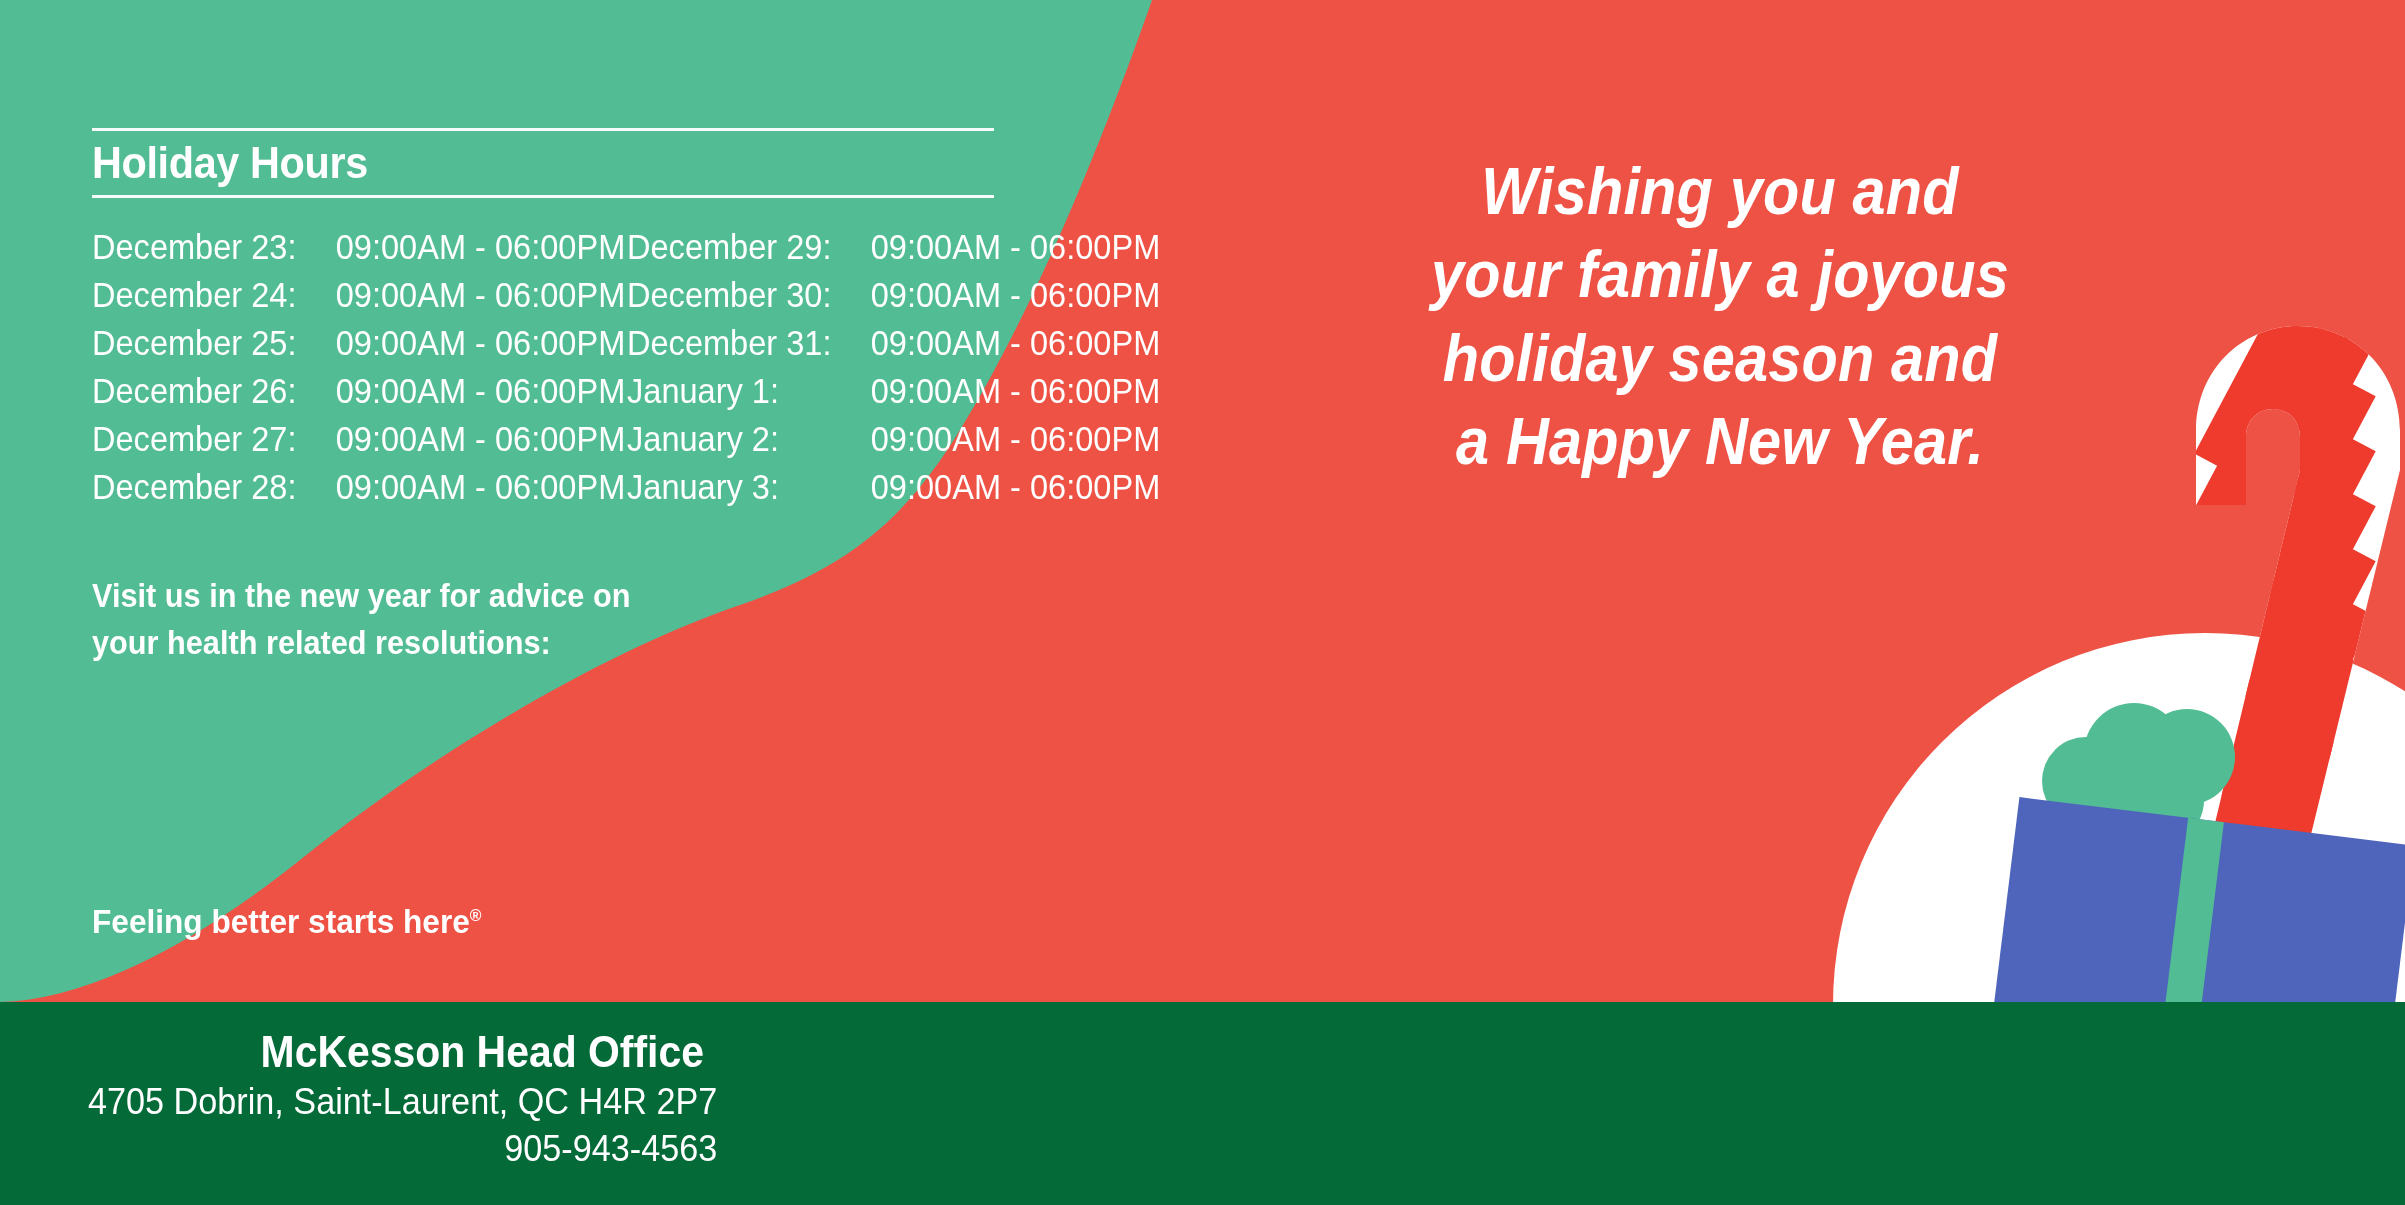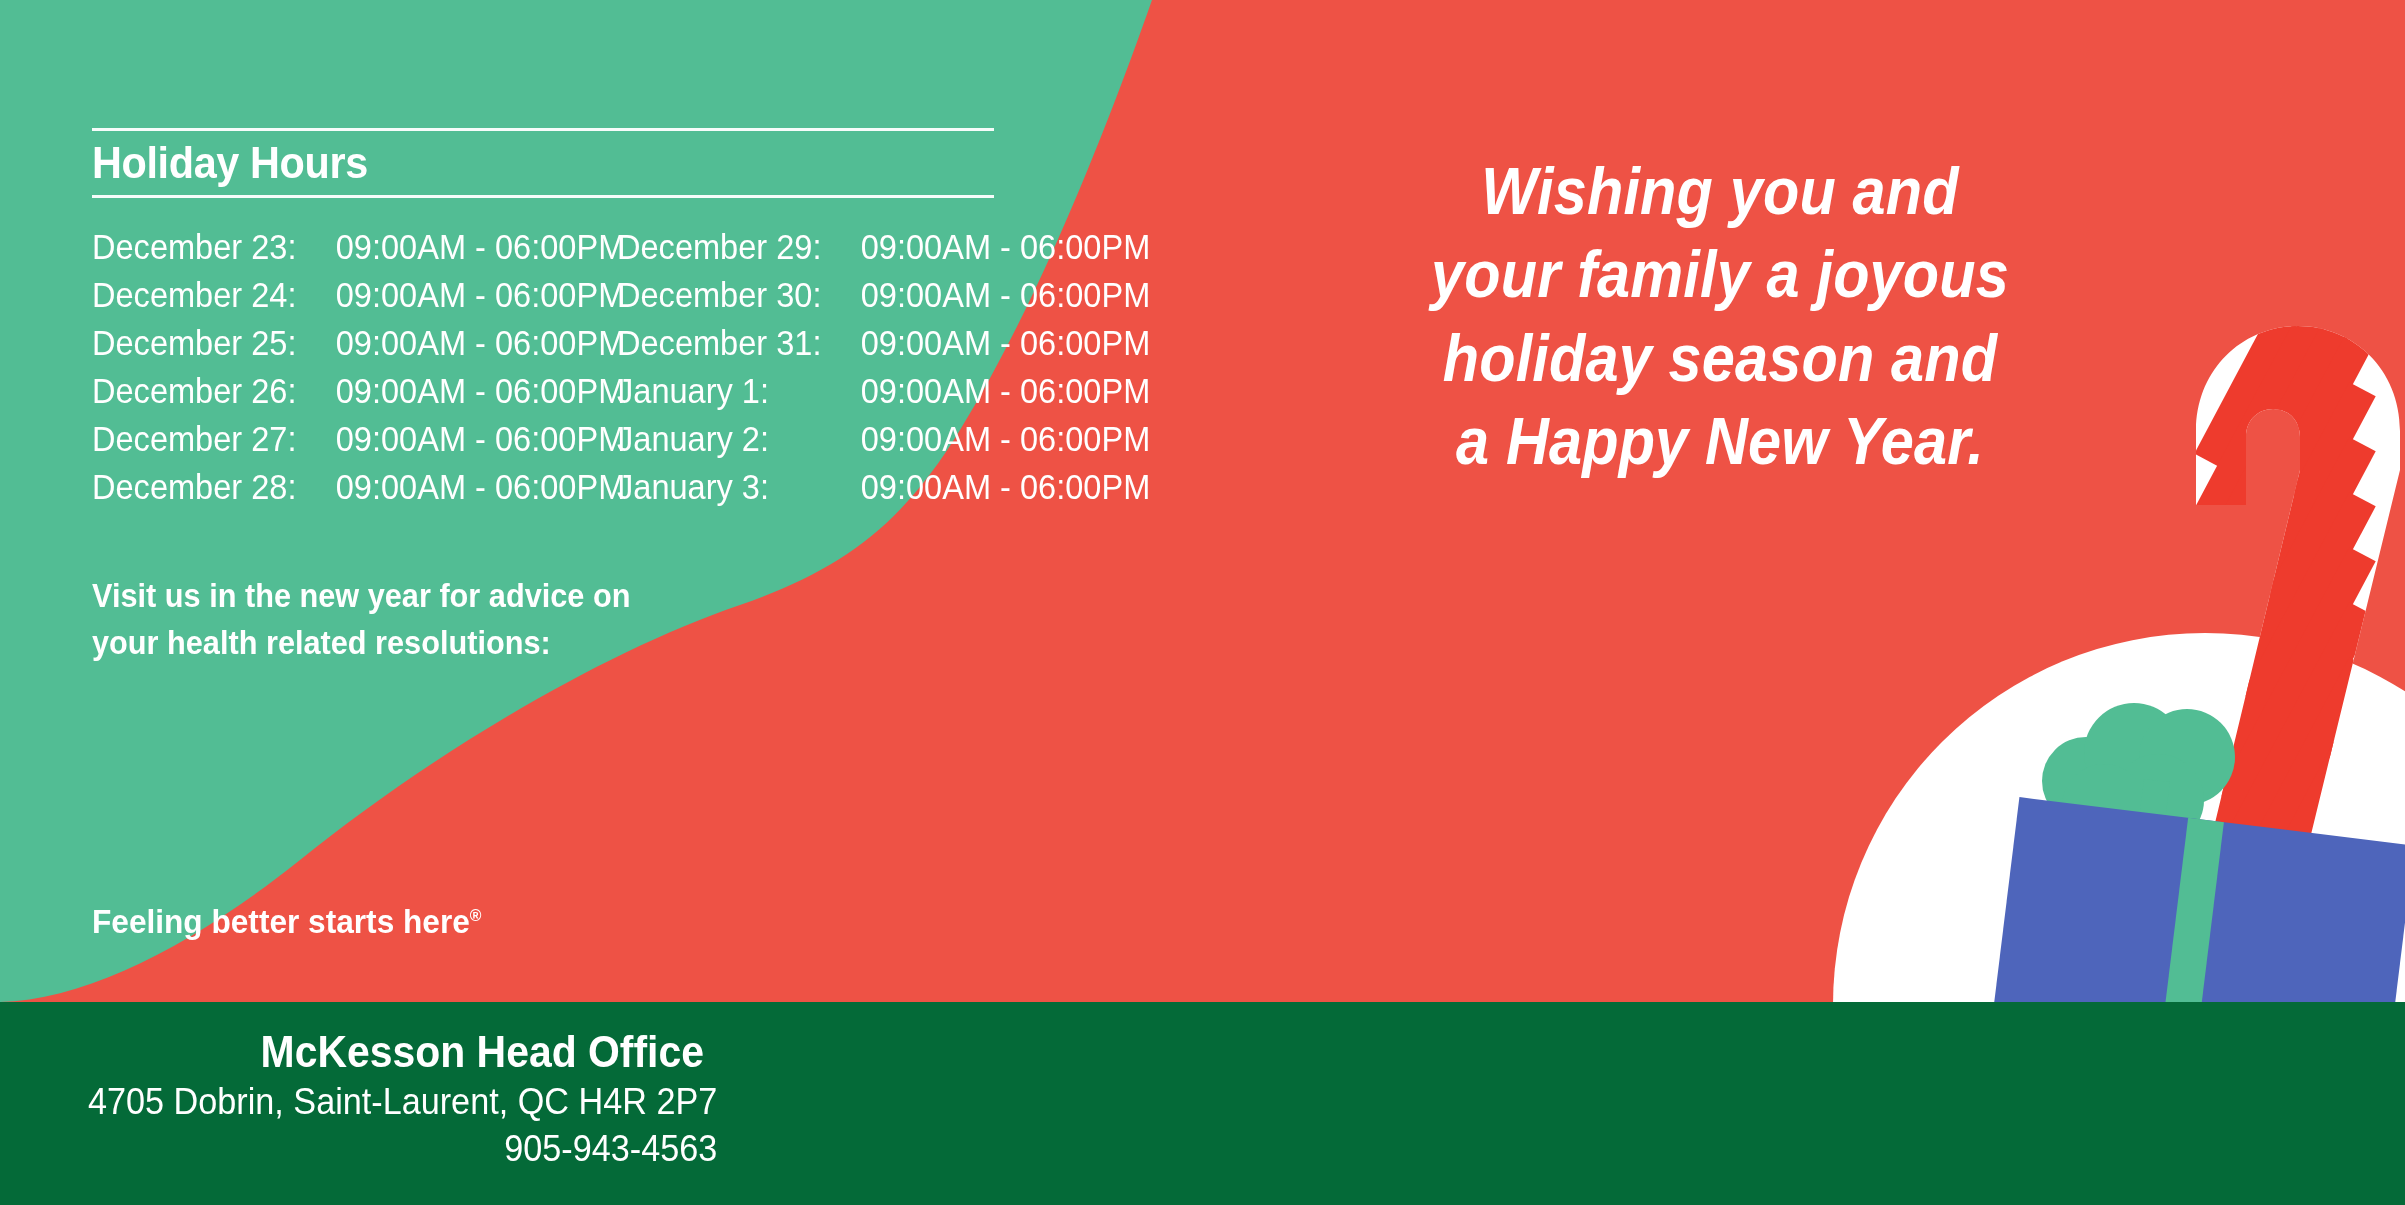--- a/index.html
+++ b/index.html
@@ -48,21 +48,21 @@
     padding: 9px 0 10px 0;
     line-height: 1.0;
     font-stretch: condensed;
     transform: scaleX(.92);
     transform-origin: left center;
     white-space: nowrap;
   }
   #hours-grid {
     display: flex;
     margin-top: 29px;
-    column-gap: 32px;
+    column-gap: 42px;
   }
   .hours-col {
     display: flex;
     flex-direction: column;
     row-gap: 1px;
   }
   .hours-row {
     display: flex;
     align-items: baseline;
     height: 47px;

